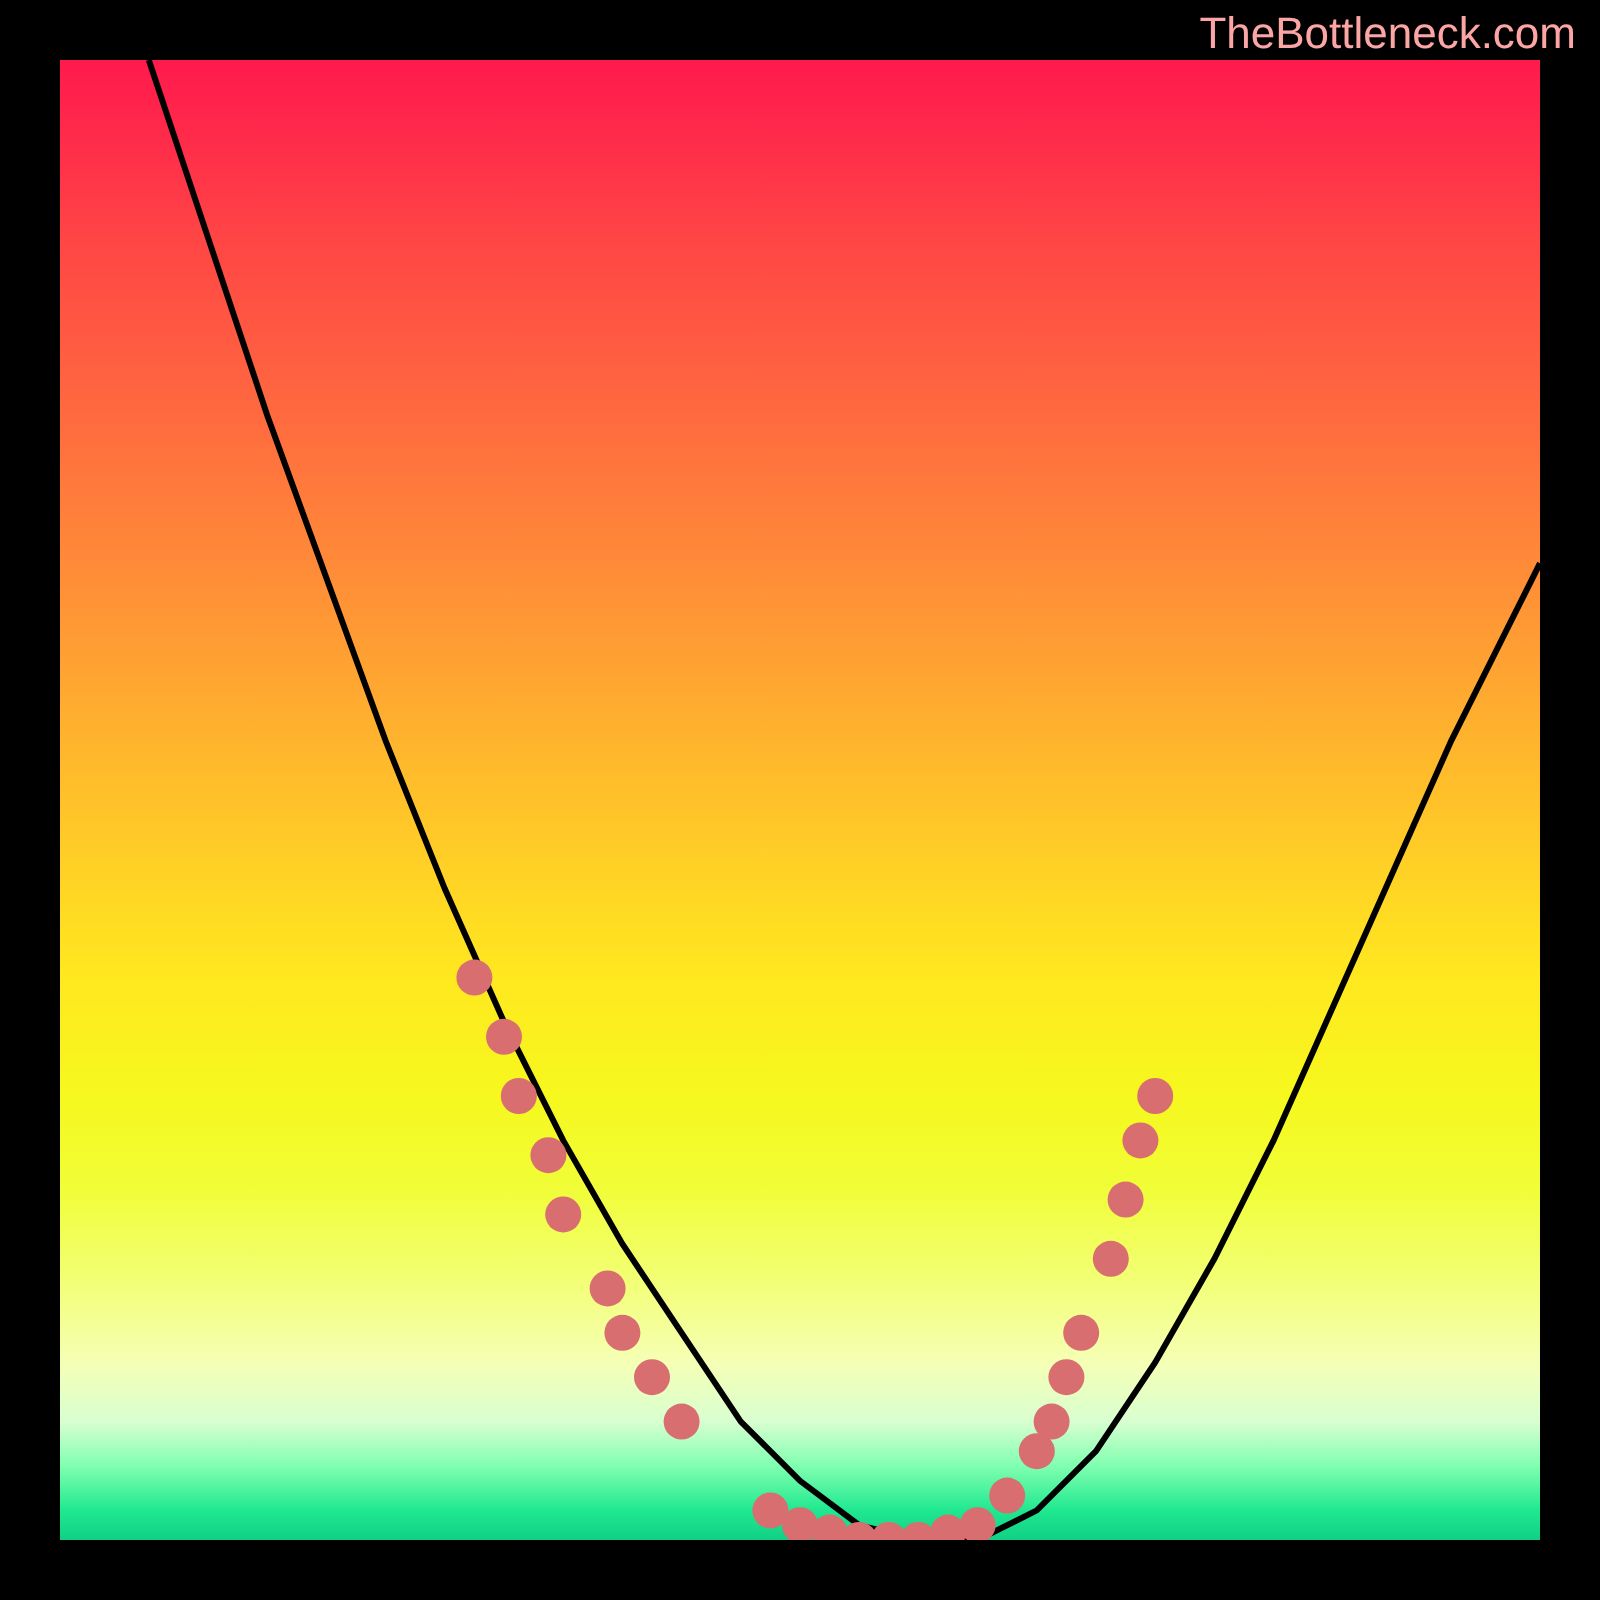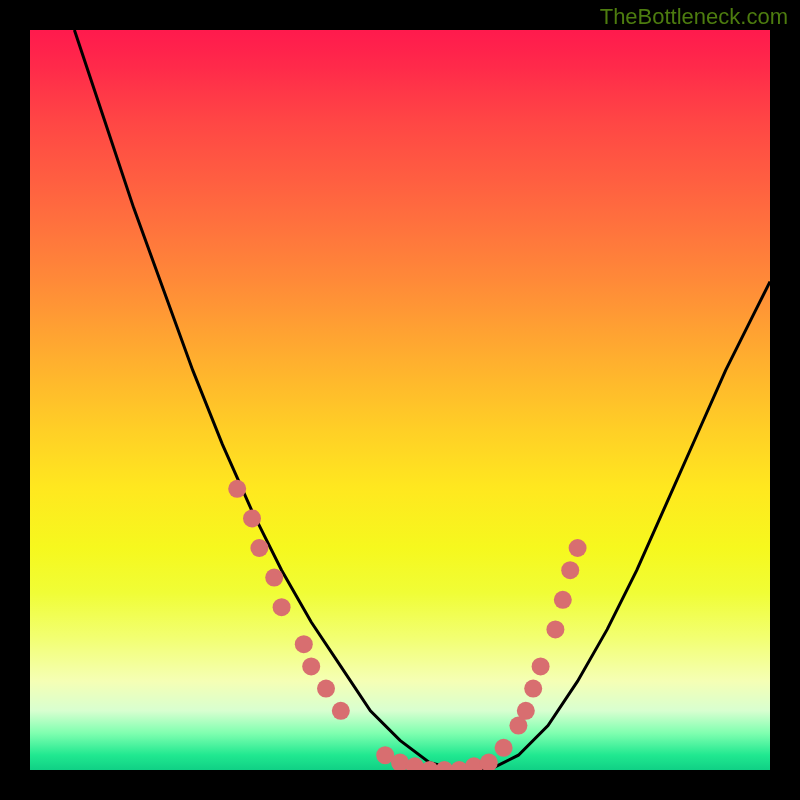--- a/index.html
+++ b/index.html
@@ -39,21 +39,21 @@
       #d8ffd0 92%,
       #80ffb0 95%,
       #20e890 98%,
       #10d085 100%
     );
   }
   .watermark {
     position: absolute;
     top: 4px;
     right: 12px;
-    color: #4d7c0f;
+    color: #fca5a5;
     font-size: 22px;
     font-weight: 500;
     z-index: 50;
     text-align: right;
   }
   svg.curve {
     position: absolute;
     left: 0;
     top: 0;
     width: 740px;

